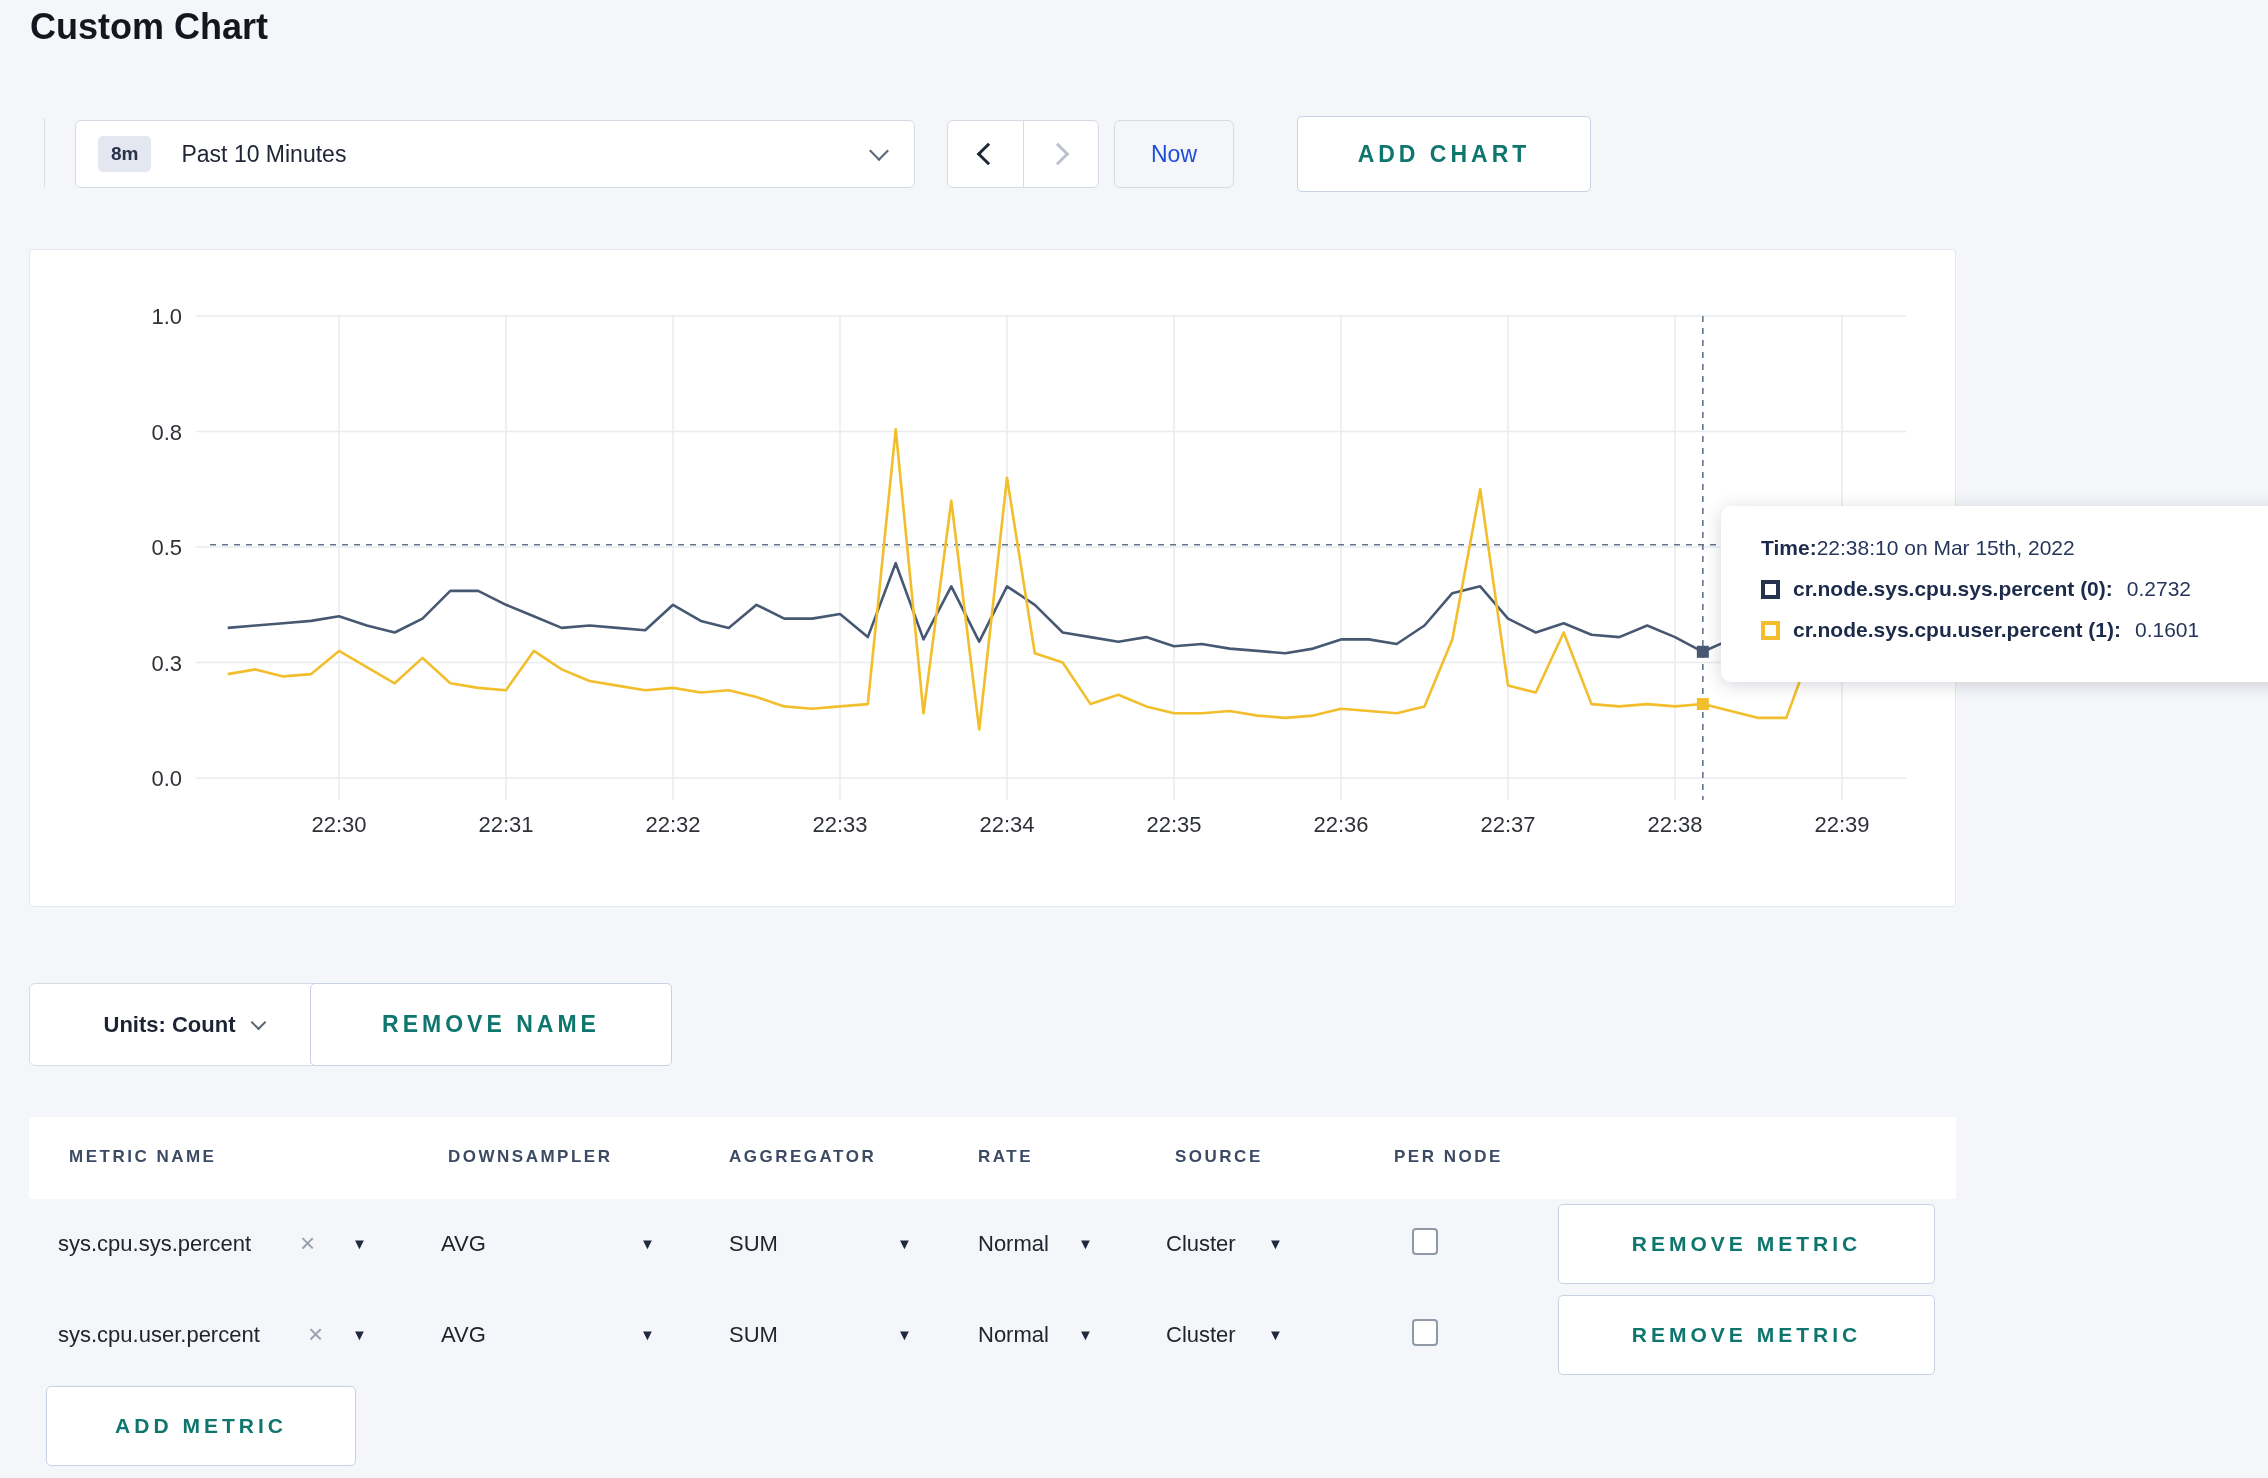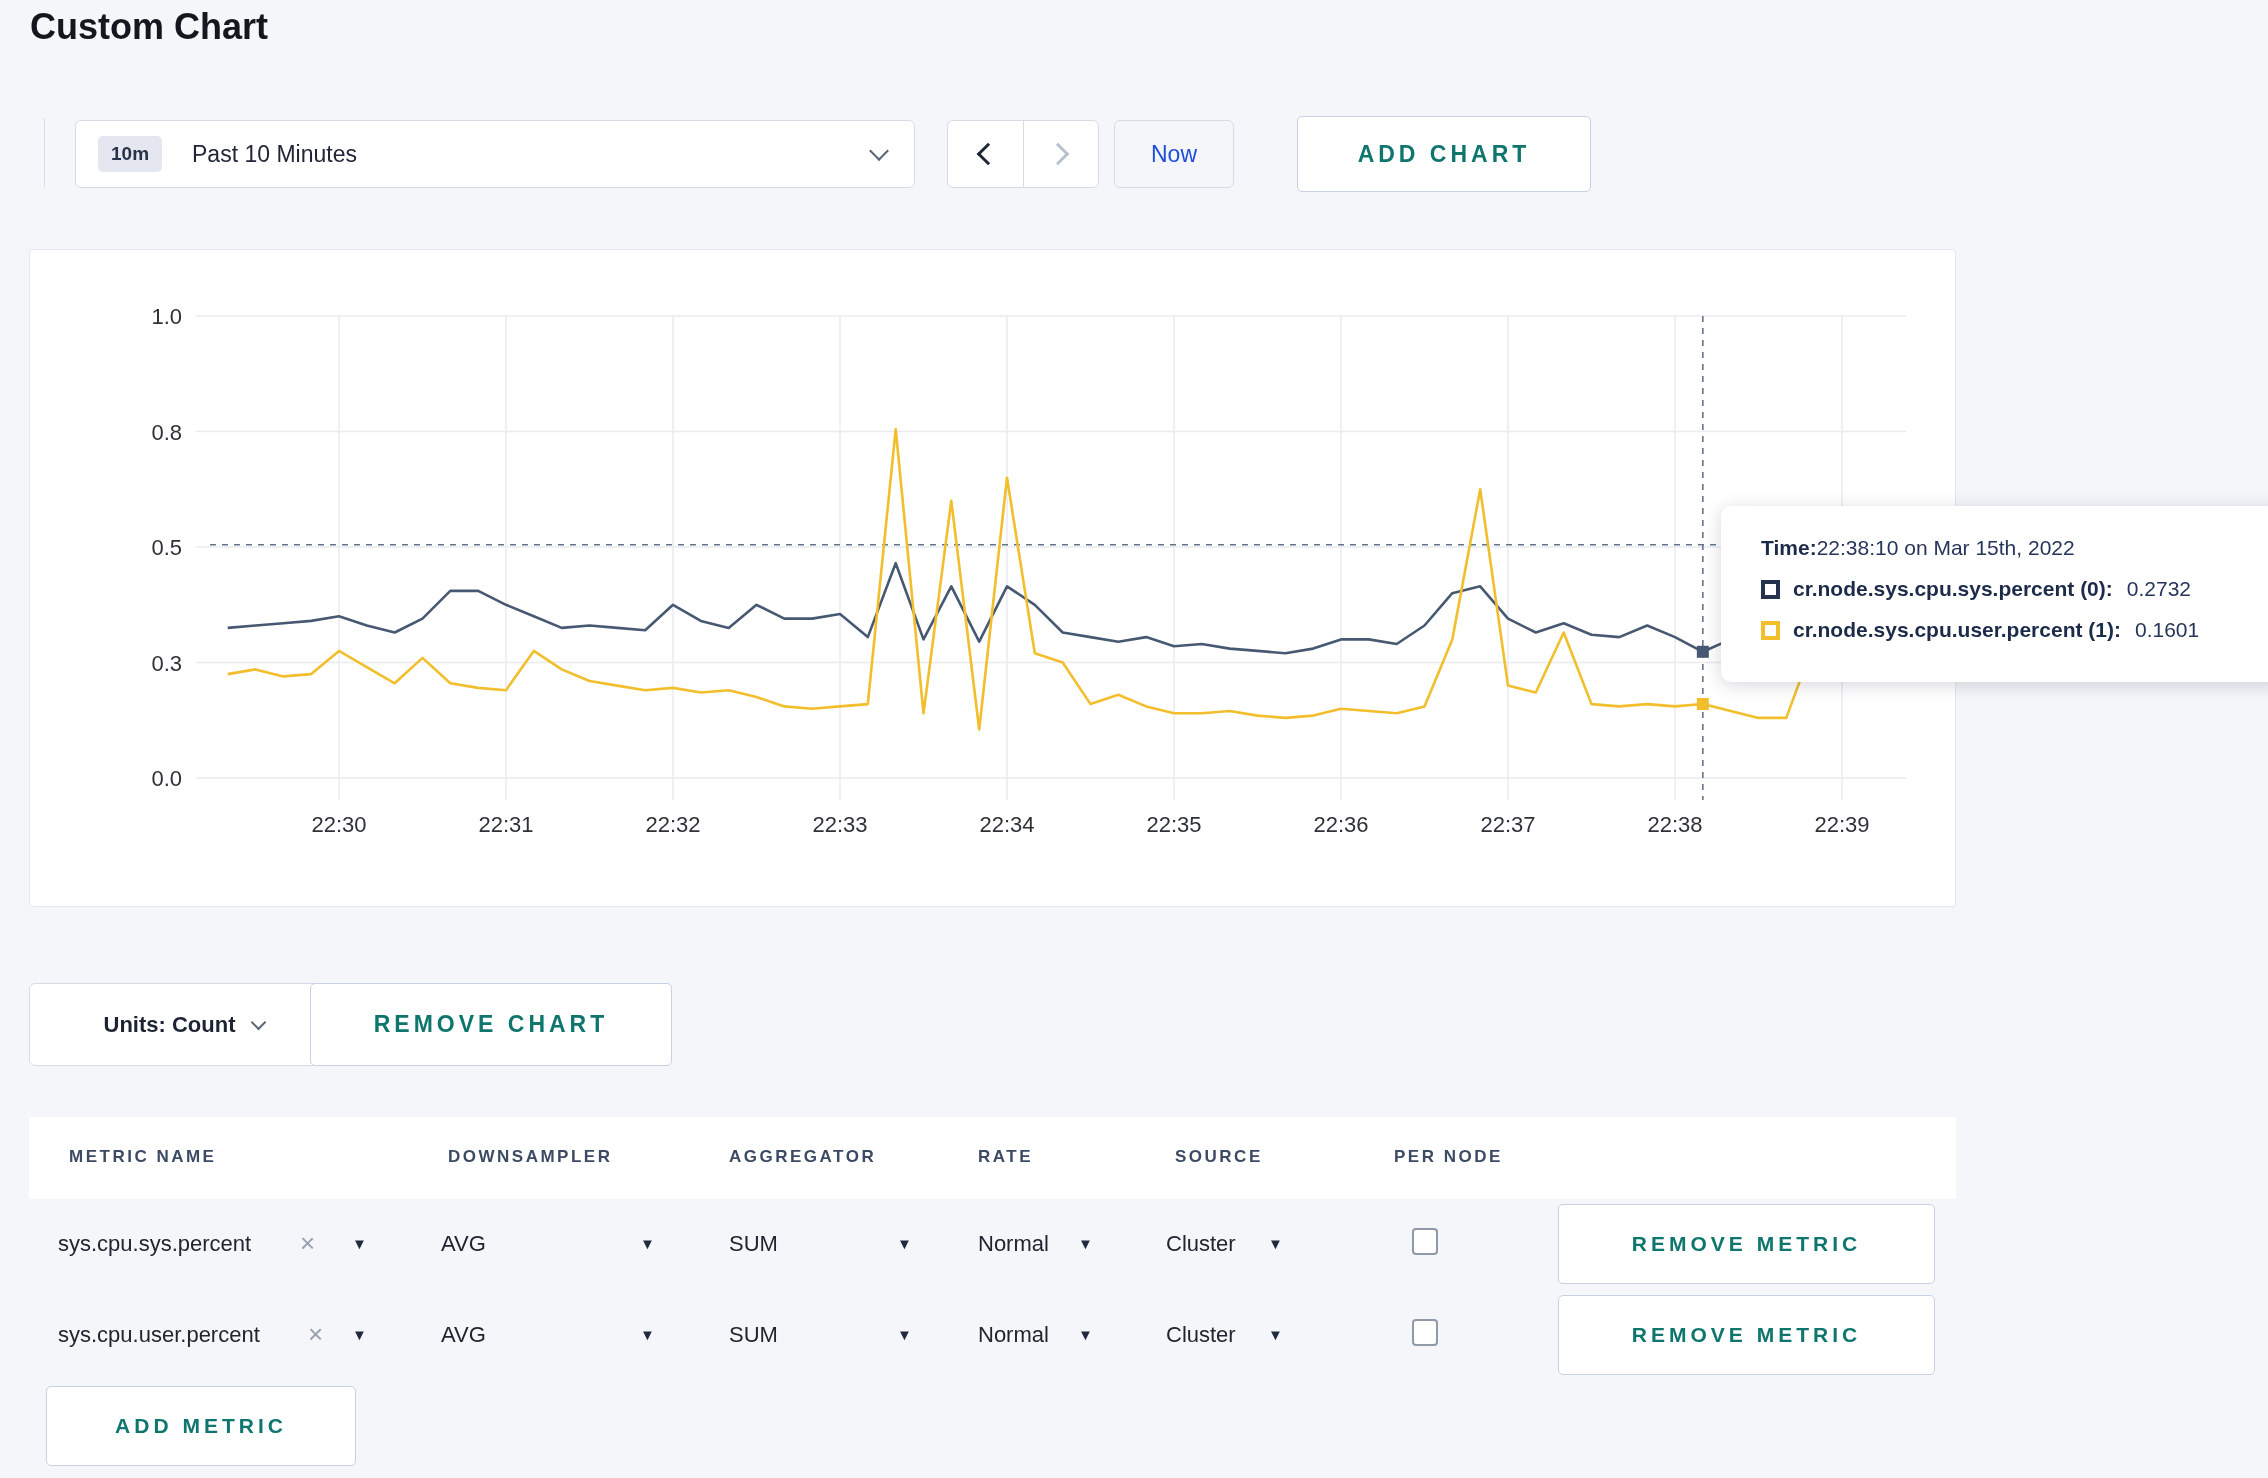--- a/index.html
+++ b/index.html
@@ -111,21 +111,21 @@
   .add-metric-button { position:absolute; left:46px; top:1386px; width:310px; height:80px; font-size:21px; }
 </style>
 </head>
 <body>
 
 <div class="page-title">Custom Chart</div>
 
 <div class="toolbar-divider"></div>
 
 <div class="time-select">
-  <span class="time-badge">10m</span>
+  <span class="time-badge">8m</span>
   <span class="time-label">Past 10 Minutes</span>
   <span class="chev-down"></span>
 </div>
 
 <div class="arrow-group">
   <div class="arrow-cell">
     <span class="chev-left"></span>
   </div>
   <div class="arrow-cell">
     <span class="chev-right"></span>
@@ -192,21 +192,21 @@
     <span class="tt-metric">cr.node.sys.cpu.user.percent (1):</span>
     <span class="tt-value">0.1601</span>
   </div>
 </div>
 
 <div class="units-select">
   <span class="units-label">Units: Count</span>
   <span class="chev-down"></span>
 </div>
 
-<button class="blue-button remove-chart-button">REMOVE CHART</button>
+<button class="blue-button remove-chart-button">REMOVE NAME</button>
 
 <div class="table-header-strip"></div>
 <span class="col-head" style="left:69px">METRIC NAME</span>
 <span class="col-head" style="left:448px">DOWNSAMPLER</span>
 <span class="col-head" style="left:729px">AGGREGATOR</span>
 <span class="col-head" style="left:978px">RATE</span>
 <span class="col-head" style="left:1175px">SOURCE</span>
 <span class="col-head" style="left:1394px">PER NODE</span>
 
 <span class="metric-row-text" style="left:58px;top:1231px">sys.cpu.sys.percent</span>

